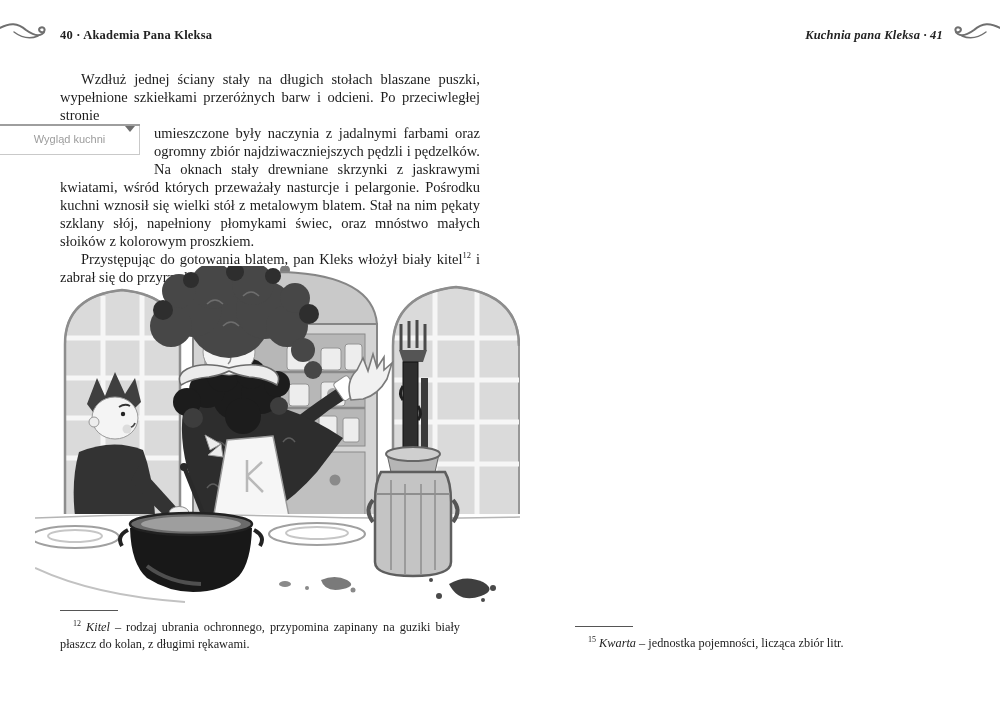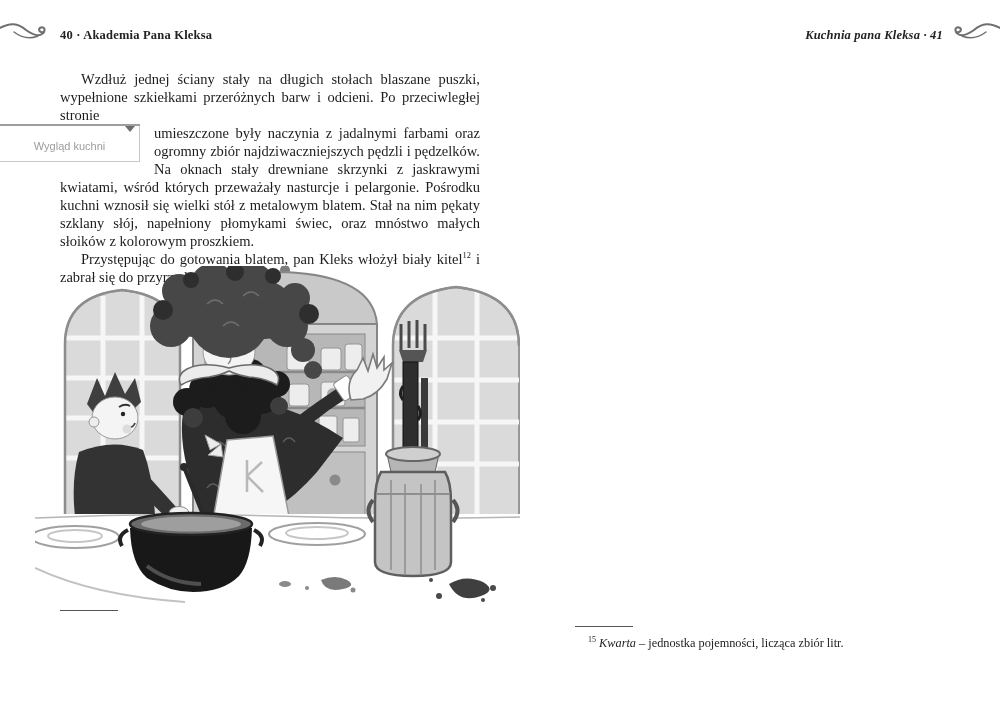--- a/index.html
+++ b/index.html
@@ -22,21 +22,21 @@
   .body-text p{margin:0;text-indent:21px;}
   .body-text p.noind{text-indent:0;}
   sup.fnref{font-size:8.5px;vertical-align:super;line-height:0;}
 
   
   .note{position:relative;font-family:"Liberation Sans",sans-serif;font-size:11px;
         color:#9c9c9c;line-height:16px;}
   .note-l{float:left;width:140px;height:50px;margin-left:-60px;margin-right:14px;
           border-top:2px solid #9e9e9e;}
   .note-l .nbox{border-right:1px solid #c9c9c9;border-bottom:1px solid #c9c9c9;
-          height:23px;padding-top:12px;text-align:center;}
+          height:23px;padding-top:5px;text-align:center;}
   .tri{position:absolute;top:0;width:0;height:0;
        border-left:5px solid transparent;border-right:5px solid transparent;
        border-top:6px solid #6e6e6e;}
   .note-l .tri{right:5px;}
 
   
   .fnrule{position:absolute;width:58px;border-top:1.5px solid #555;}
   .fnrule.fl2{left:60px;top:610px;}
   .fnrule.fr2{left:575px;top:626px;}
   .footnote{position:absolute;font-size:12.3px;line-height:16.5px;text-align:justify;}
@@ -263,20 +263,24 @@
           <circle cx="318" cy="324" r="2.5" fill="#8a8a8a"></circle>
         <path d="M414,318 q16,-10 34,-2 q14,8 -2,14 q-22,8 -32,-12 Z" fill="#3f3f3f"></path>
         <circle cx="404" cy="330" r="3" fill="#4a4a4a"></circle>
           <circle cx="448" cy="334" r="2" fill="#4a4a4a"></circle>
         <circle cx="458" cy="322" r="3" fill="#4a4a4a"></circle>
           <circle cx="396" cy="314" r="2" fill="#4a4a4a"></circle>
       </g>
     </svg>
 
     <div class="fnrule fl2"></div>
+    <div class="footnote fnl">
+      <span class="ind"></span><sup class="fnmark">12</sup>
+      <span class="fnterm">Kitel</span><span> – rodzaj ubrania ochronnego, przypomina zapinany na guziki biały płaszcz do kolan, z długimi rękawami.</span>
+    </div>
   </div>
 
   <div class="page page-right">
 
     <svg class="flourish fr" width="50" height="28" viewBox="0 0 50 28">
       <g fill="none" stroke="#6f6f6f" stroke-width="2.1" stroke-linecap="round" transform="translate(50,0) scale(-1,1)">
         <path d="M-2,7 C10,0 18,1 26,8 C33,13 38,15 42,12 C46,9 45,4.5 41,5.5 C38,6.3 38.6,10.5 43,10.2"></path>
         <path d="M14,10 C22,16 31,17 38,14" stroke-width="1.4"></path>
       </g>
     </svg>

